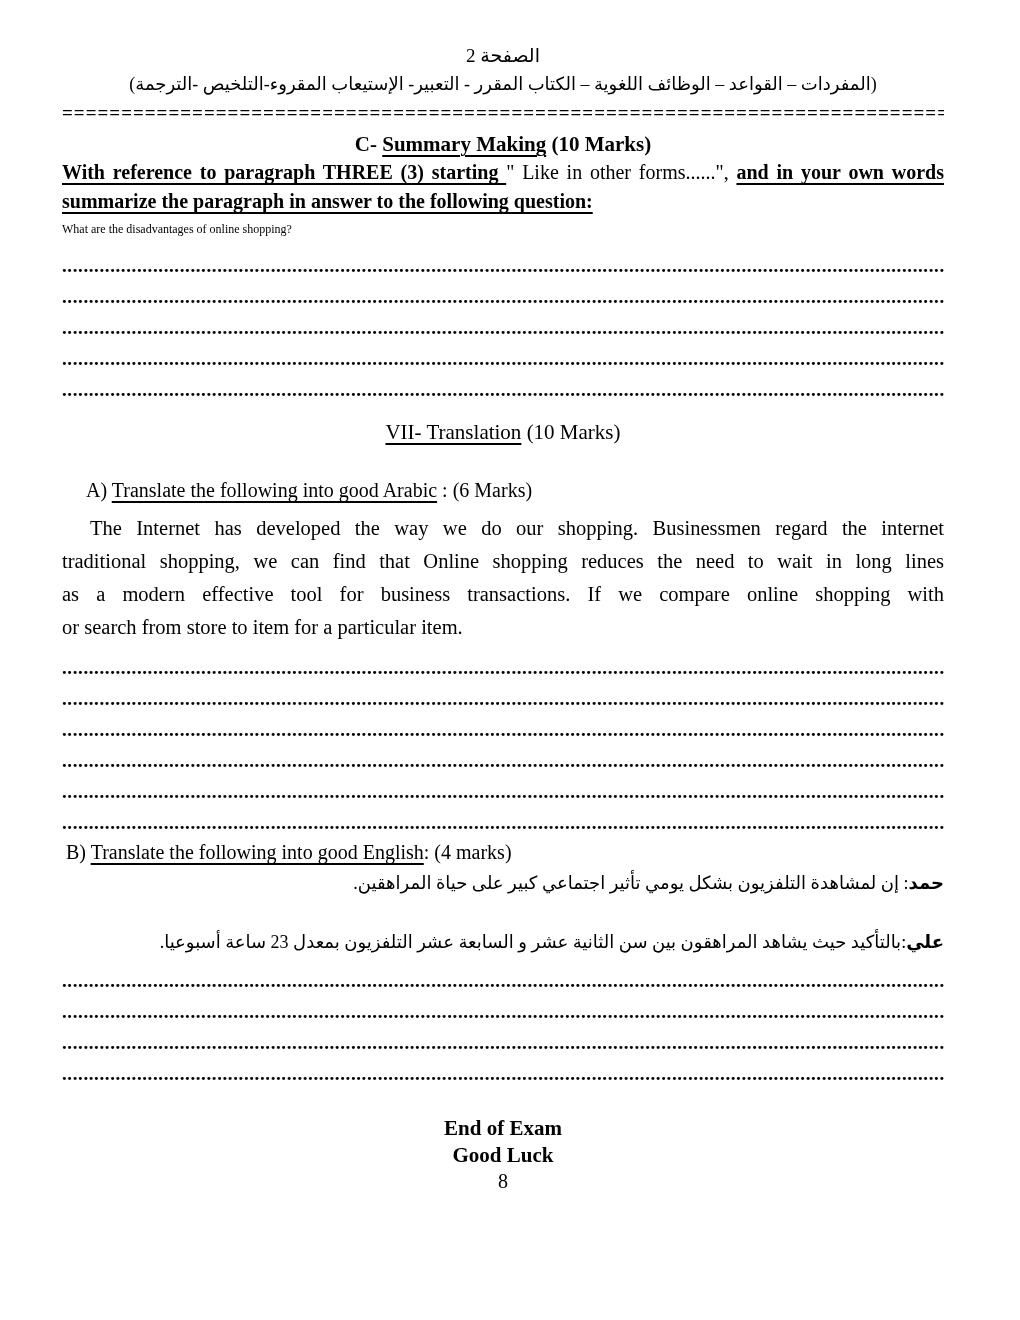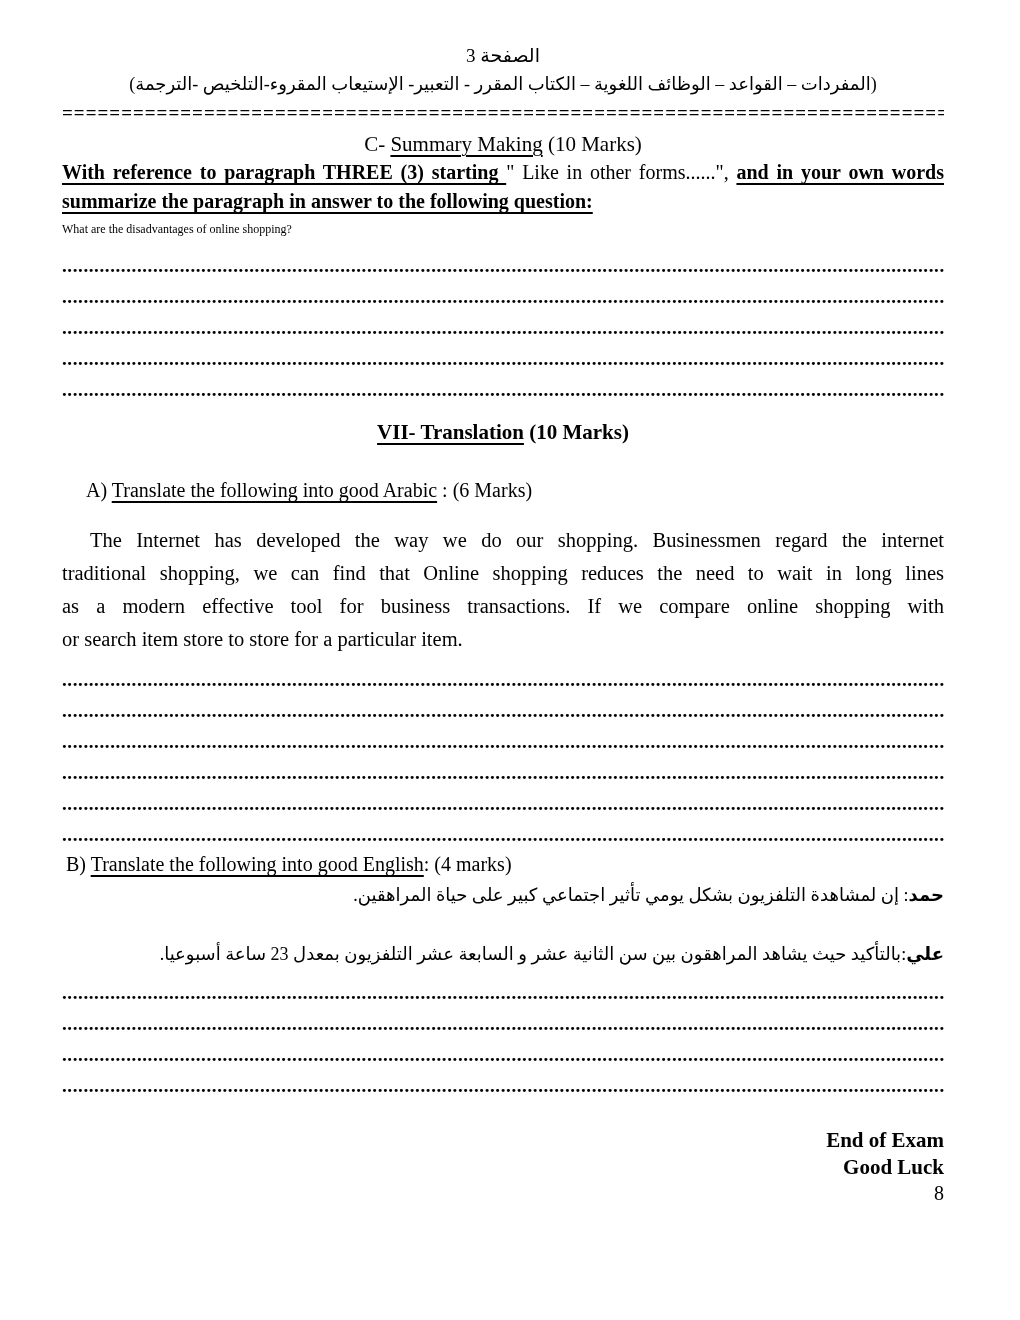--- a/index.html
+++ b/index.html
@@ -13,51 +13,51 @@
   .c { text-align: center; }
   .ar { direction: rtl; unicode-bidi: embed; font-family: "Liberation Serif", "DejaVu Sans", serif; }
   .hdr-l1 { font-size: 19px; line-height: 28px; }
   .hdr-l2 { font-size: 19px; line-height: 29px; }
   .hdr-l3 { font-size: 18px; line-height: 28px; }
   .sep {
     font-weight: bold; font-size: 19px; line-height: 19px; margin-top: 5px;
     letter-spacing: 1px; white-space: nowrap; overflow: hidden; width: 100%;
   }
   .u { text-decoration: underline; text-decoration-thickness: 2px; text-underline-offset: 4px; }
-  .h-c { font-size: 21px; font-weight: normal; margin-top: 9px; line-height: 27px; }
+  .h-c { font-size: 21px; font-weight: bold; margin-top: 9px; line-height: 27px; }
   .instr { font-size: 20px; line-height: 29px; text-align: justify; }
   .instr b { font-weight: bold; }
   .question { font-size: 12px; line-height: 26px; }
   .lines { margin-top: 7px; }
   .dotline {
     height: 31px; line-height: 34px; font-size: 19px; font-weight: bold;
     letter-spacing: 0.6px; white-space: nowrap; overflow: hidden; width: 100%;
   }
-  .h-vii { font-size: 21px; font-weight: bold; margin-top: 15px; line-height: 27px; }
+  .h-vii { font-size: 21px; font-weight: normal; margin-top: 15px; line-height: 27px; }
   .h-part { font-size: 20px; font-weight: normal; margin-top: 31px; line-height: 27px; padding-left: 24px; }
   .h-part-b { margin-top: 2px; padding-left: 4px; }
-  .passage { margin-top: 20px; font-size: 20.5px; }
+  .passage { margin-top: 8px; font-size: 20.5px; }
   .pline { line-height: 33px; text-align: justify; text-align-last: justify; }
   .pline.first { text-indent: 28px; }
   .pline.last { text-align-last: left; }
   .dlg { font-size: 18px; text-align: right; }
   .dlg b { font-weight: bold; text-align: right; }
   .dlg-1 { margin-top: 4px; line-height: 27px; }
   .dlg-2 { margin-top: 30px; line-height: 30px; }
-  .footer { margin-top: 27px; text-align: right; }
+  .footer { margin-top: 27px; }
   .foot-bold { font-size: 21px; font-weight: bold; line-height: 27px; }
   .foot-num { font-size: 20px; line-height: 25px; }
 </style>
 </head>
 <body>
 
 <div class="page">
 
   <header>
-    <div class="ar c hdr-l1">الصفحة 3</div>
+    <div class="ar c hdr-l1">الصفحة 2</div>
     <div class="ar c hdr-l3">(المفردات – القواعد – الوظائف اللغوية – الكتاب المقرر - التعبير- الإستيعاب المقروء-التلخيص -الترجمة)</div>
     <div class="sep">================================================================================================</div>
   </header>
 
   <section>
     <div class="h-c c"><span>C- </span><span class="u">Summary Making</span><span> (10 Marks)</span></div>
 
     <div class="instr"><b class="u">With reference to paragraph THREE (3) starting </b><span>" Like in other forms......", </span><b class="u">and in your own words summarize the paragraph in answer to the following question:</b></div>
 
     <div class="question">What are the disadvantages of online shopping?</div>
@@ -73,21 +73,21 @@
 
   <section>
     <div class="h-vii c"><span class="u">VII- Translation</span><span> (10 Marks)</span></div>
 
     <div class="h-part"><span>A) </span><span class="u">Translate the following into good Arabic</span><span> : (6 Marks)</span></div>
 
     <div class="passage">
       <div class="pline first">The Internet has developed the way we do our shopping. Businessmen regard the internet</div>
       <div class="pline">traditional shopping, we can find that Online shopping reduces the need to wait in long lines</div>
       <div class="pline">as a modern effective tool for business transactions. If we compare online shopping with</div>
-      <div class="pline last">or search item store to store for a particular item.</div>
+      <div class="pline last">or search from store to item for a particular item.</div>
     </div>
 
     <div class="lines">
         <div class="dotline">............................................................................................................................................................................................................................................................................................................</div>
         <div class="dotline">............................................................................................................................................................................................................................................................................................................</div>
         <div class="dotline">............................................................................................................................................................................................................................................................................................................</div>
         <div class="dotline">............................................................................................................................................................................................................................................................................................................</div>
         <div class="dotline">............................................................................................................................................................................................................................................................................................................</div>
         <div class="dotline">............................................................................................................................................................................................................................................................................................................</div>
       </div>

